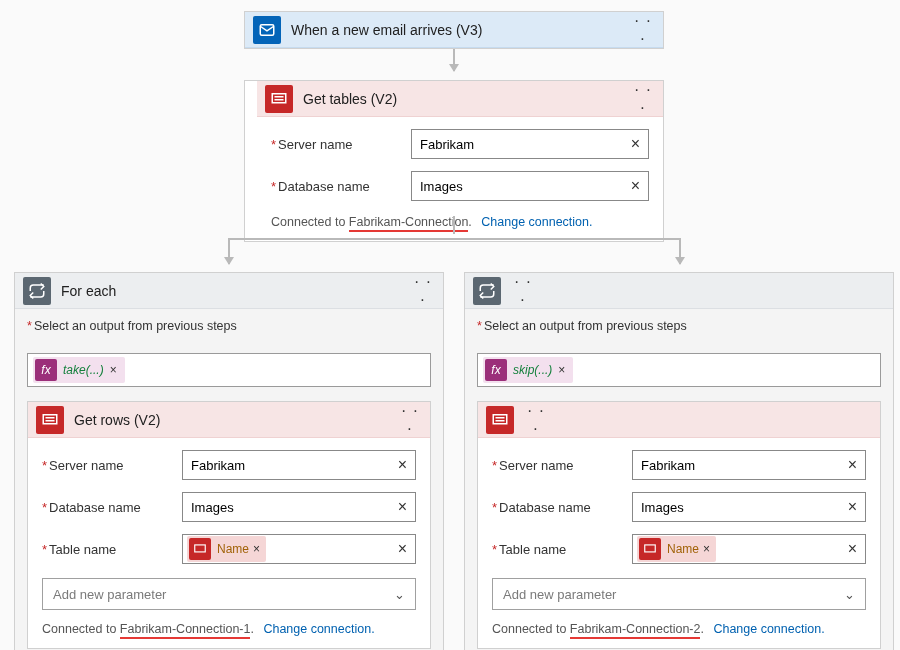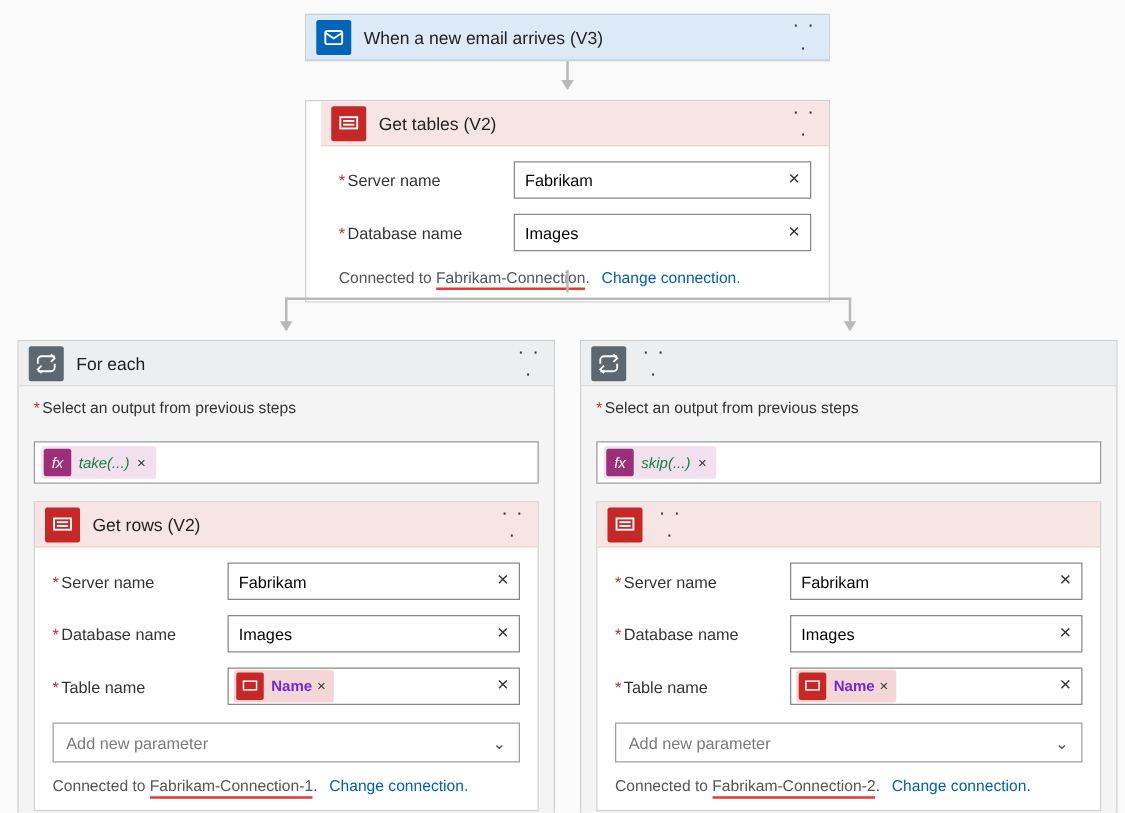--- a/index.html
+++ b/index.html
@@ -22,21 +22,21 @@
   .icon-grey { background: #5b6771; color:#fff; }
 
   .form-row { display:flex; align-items:center; padding:6px 14px; }
   .form-row .lbl { width:140px; color:#333; }
   .form-row .lbl .ast { color:#c62828; margin-right:2px; }
   .form-row .ctrl { flex:1; height:30px; border:1px solid #888; display:flex; align-items:center; padding:0 8px; background:#fff; position:relative; }
   .form-row .ctrl .x { margin-left:auto; color:#333; font-size:16px; }
 
   .token { display:inline-flex; align-items:center; background:#f5d6d6; border-radius:2px; padding:2px 6px 2px 2px; margin:2px 0; }
   .token .tsq { width:22px;height:22px;background:#c62828;color:#fff;display:flex;align-items:center;justify-content:center;margin-right:6px;border-radius:2px;}
-  .token .tx-small { color:#6d28d9; font-size:12px;font-weight:bold; }
+  .token .tx-small { color:#a16207; font-size:12px; }
   .token .txx { margin-left:4px; color:#333; font-size:12px; }
 
   .fx-token { display:inline-flex; align-items:center; background:#f3e0ee; border-radius:2px; padding:2px 8px 2px 2px; }
   .fx-token .fxsq { width:22px;height:22px;background:#9b2f7a;color:#fff;display:flex;align-items:center;justify-content:center;margin-right:6px;border-radius:2px;font-style:italic;font-size:12px;}
   .fx-token .fxt { color:#15803d; font-size:12px;font-style:italic; }
   .fx-token .fxx { margin-left:6px; color:#333; font-size:12px; }
 
   .footer-row { padding:8px 14px 12px; font-size:12.5px; color:#555; }
   .footer-row .conn { border-bottom:2px solid #e53935; padding-bottom:1px; }
   .footer-row .chg { color:#0061b0; cursor:pointer; margin-left:6px; }

